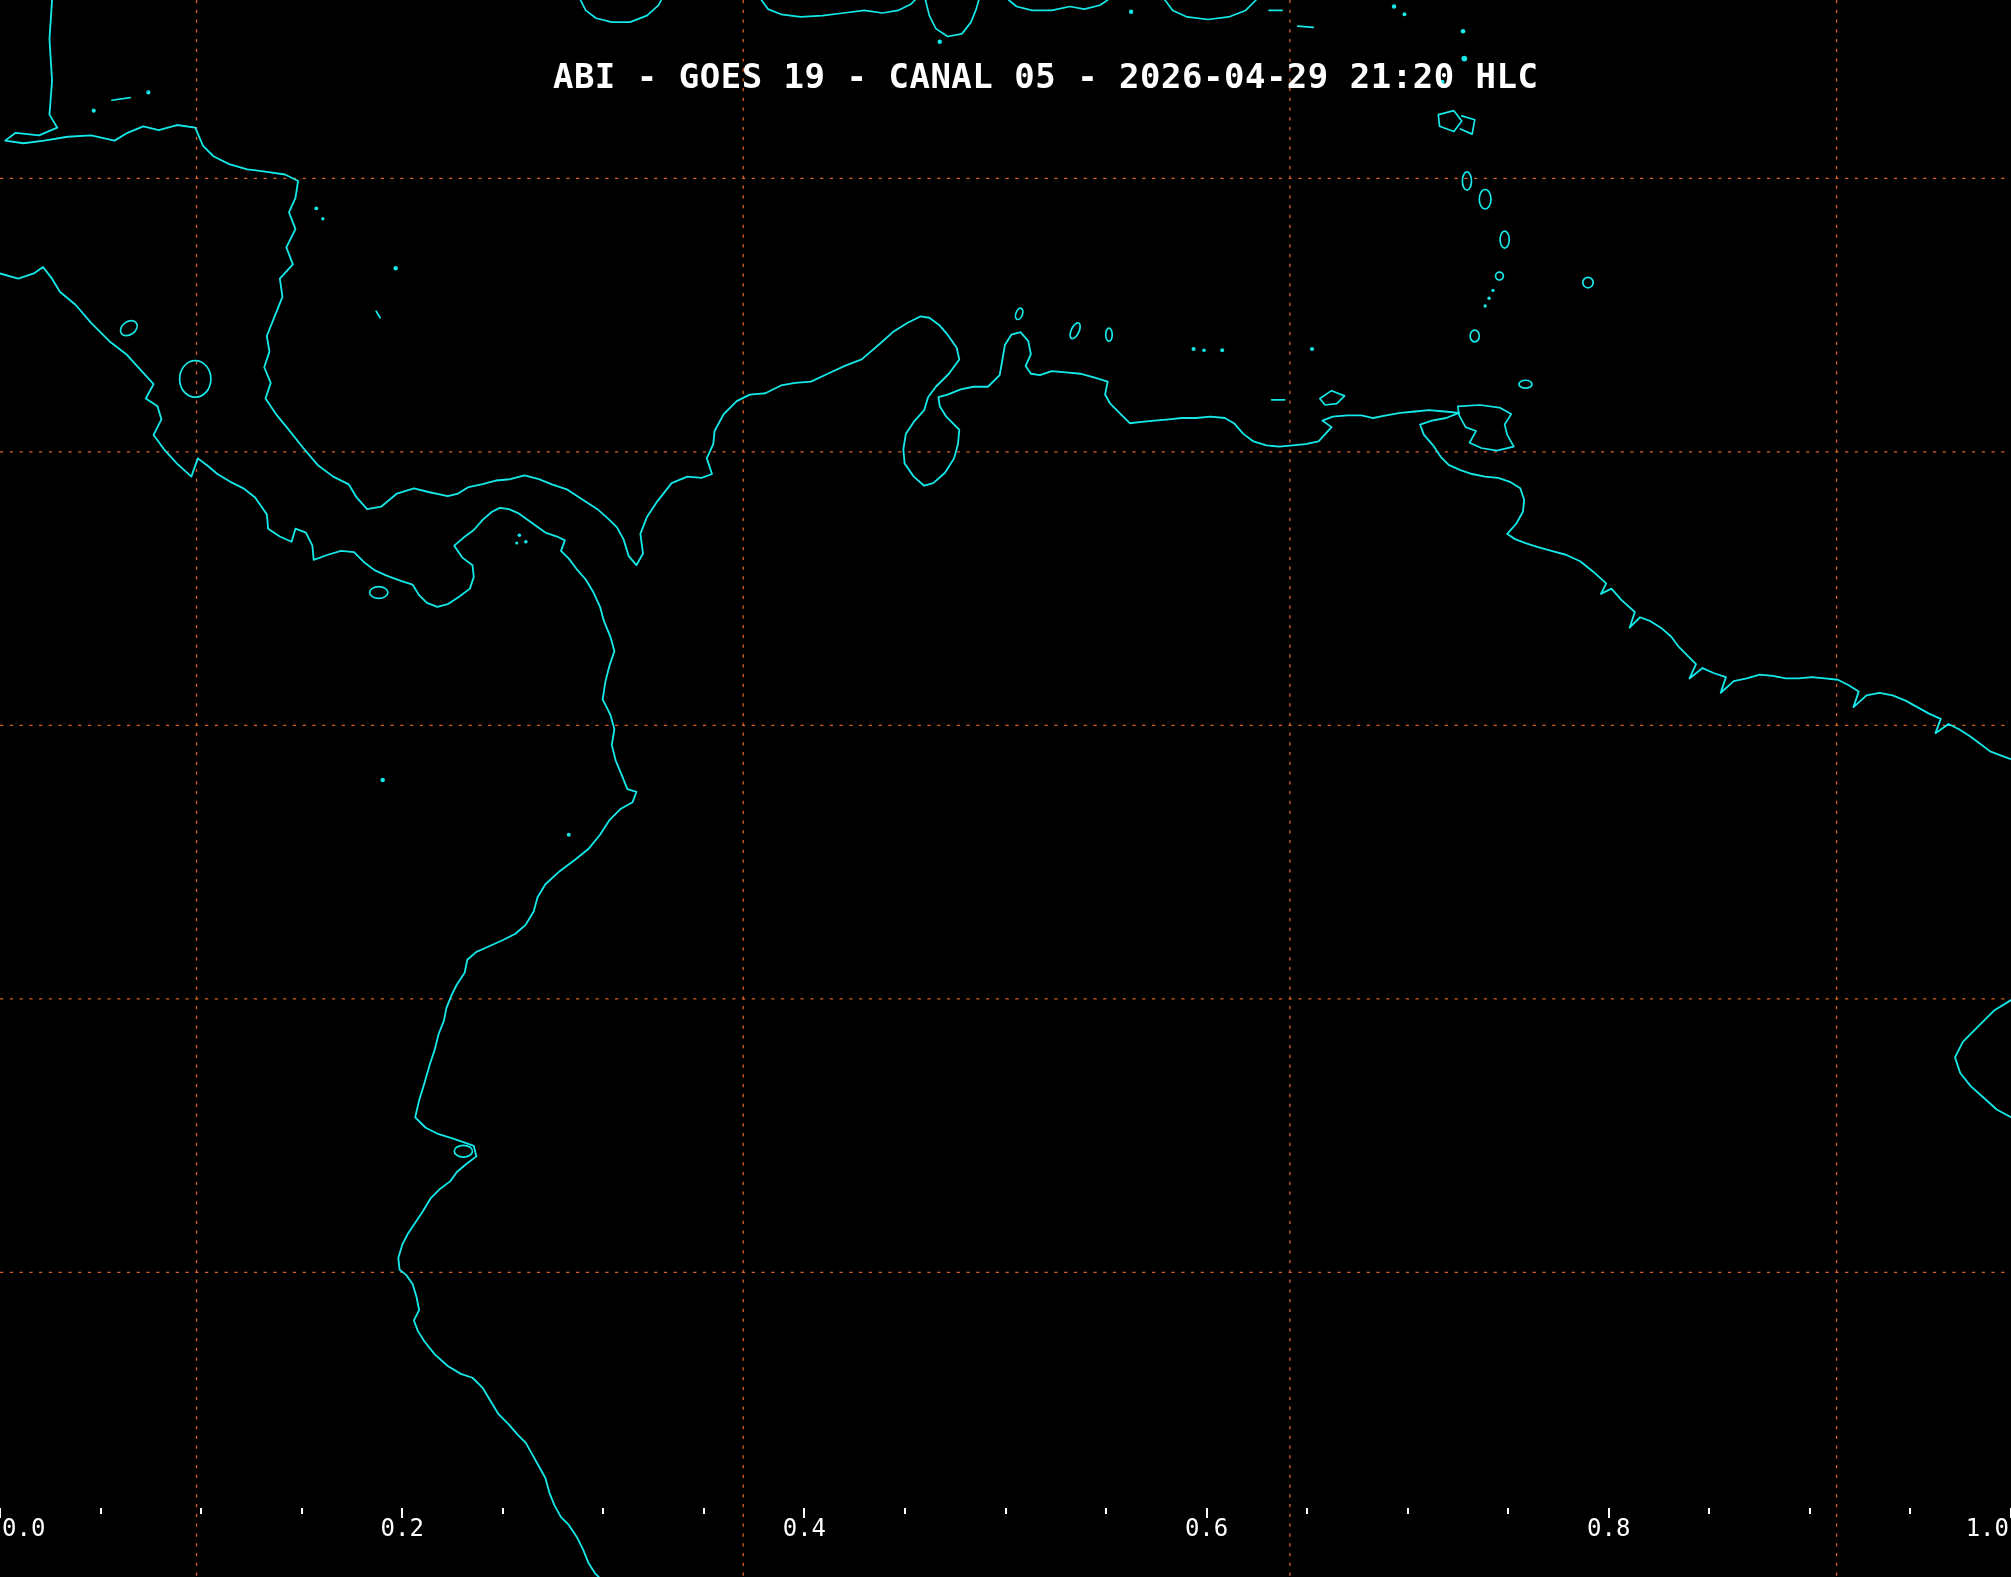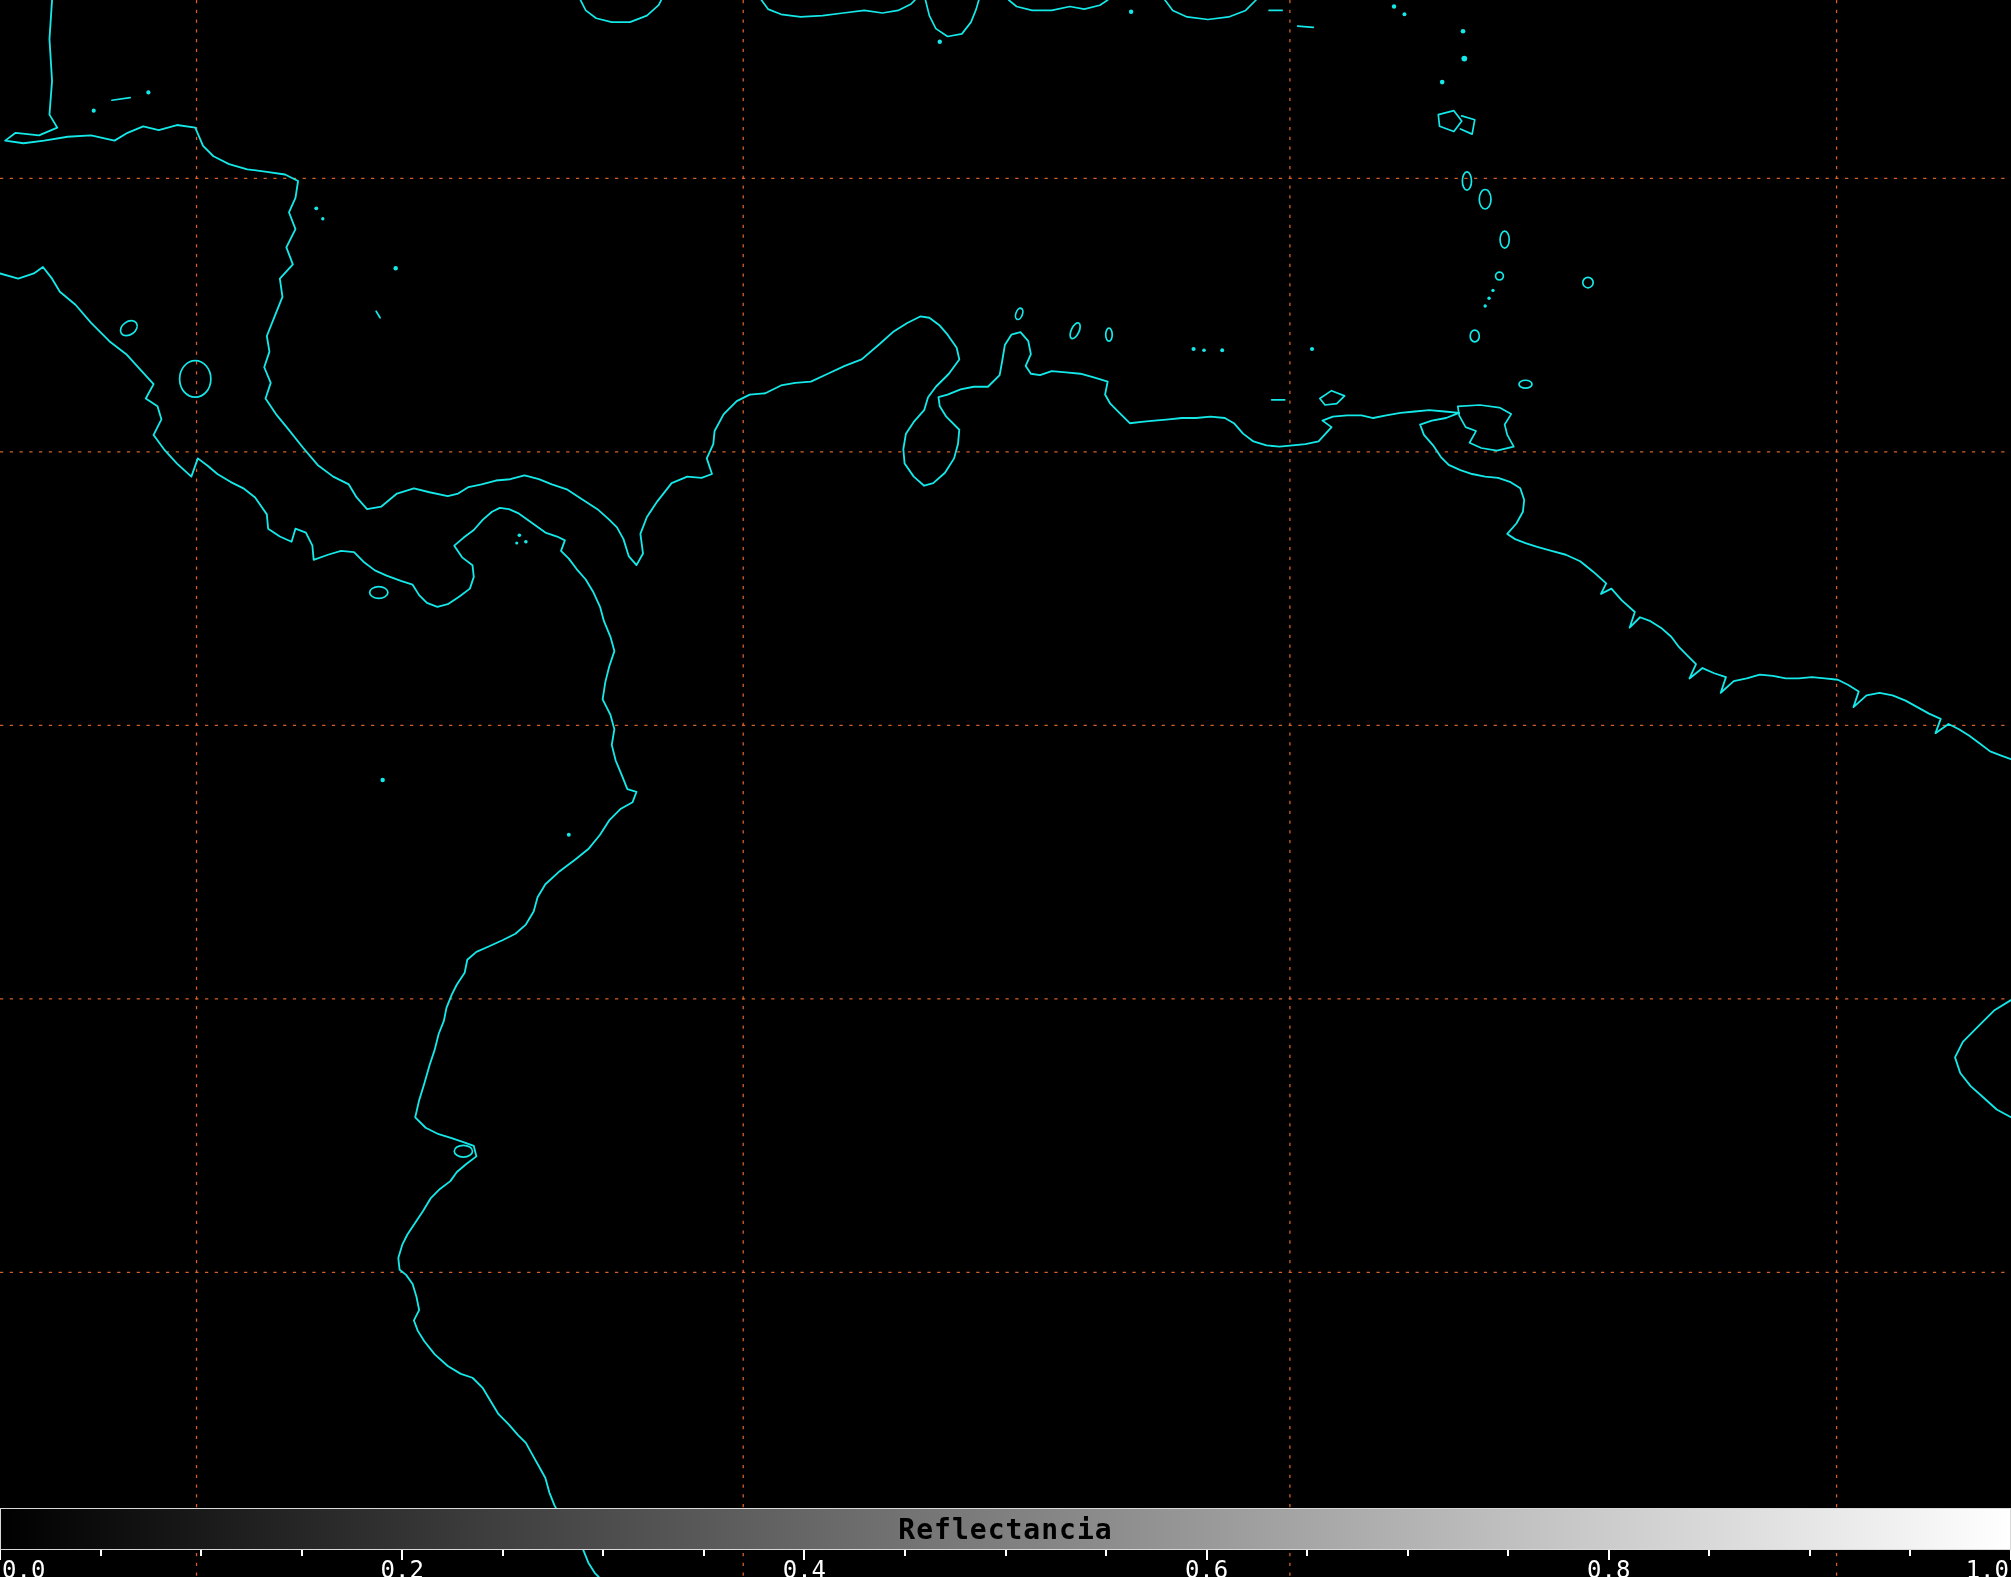--- a/index.html
+++ b/index.html
@@ -131,26 +131,24 @@
       <circle class="dot" cx="404" cy="416" r="1.4"></circle>
       <circle class="dot" cx="397" cy="417" r="1.2"></circle>
       <circle class="dot" cx="294" cy="599" r="1.7"></circle>
       <circle class="dot" cx="437" cy="641" r="1.5"></circle>
       <ellipse class="isle" cx="356" cy="884" rx="7" ry="4.5"></ellipse>
       <ellipse class="isle" cx="150" cy="291" rx="12" ry="14"></ellipse>
       <ellipse class="isle" cx="99" cy="252" rx="7" ry="5" transform="rotate(-35 99 252)"></ellipse>
     </g>
   </svg>
 
+  <div class="title">ABI - GOES 19 - CANAL 05 - 2026-04-29 21:20 HLC</div>
 
 
   <div class="colorbar">
-    <div class="cbar-strip">
-      <span class="cbar-label">Reflectancia</span>
-    </div>
     <div class="cbar-axis" id="cbar-axis">
         <div class="cbar-tick major" style="left: calc(0% - 1px);"></div>
         <div class="cbar-ticklabel first" style="left: 2px;">0.0</div>
         <div class="cbar-tick minor" style="left: calc(5% - 1px);"></div>
         <div class="cbar-tick minor" style="left: calc(10% - 1px);"></div>
         <div class="cbar-tick minor" style="left: calc(15% - 1px);"></div>
         <div class="cbar-tick major" style="left: calc(20% - 1px);"></div>
         <div class="cbar-ticklabel" style="left: 20%;">0.2</div>
         <div class="cbar-tick minor" style="left: calc(25% - 1px);"></div>
         <div class="cbar-tick minor" style="left: calc(30% - 1px);"></div>

